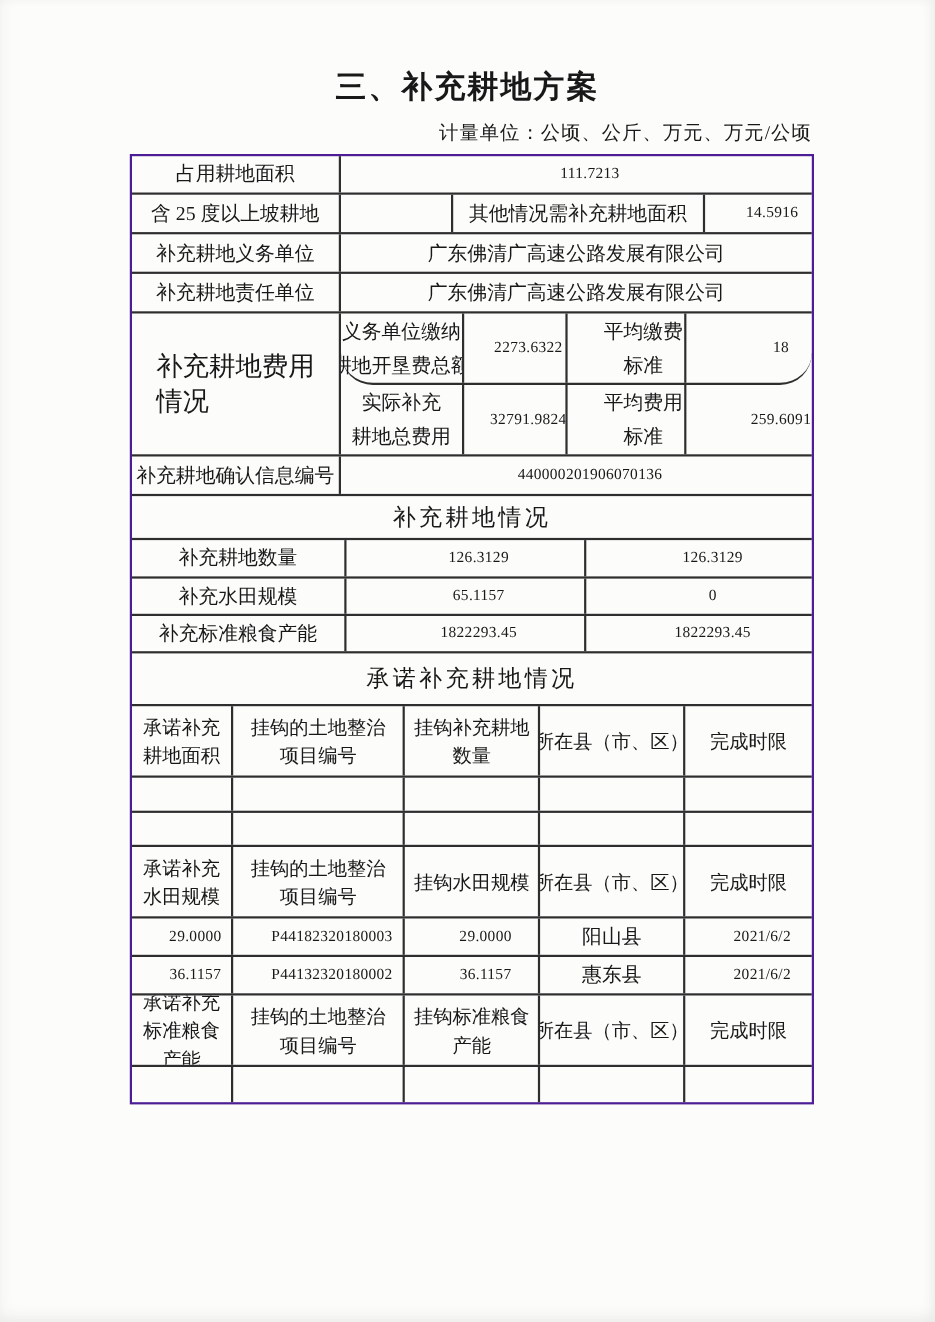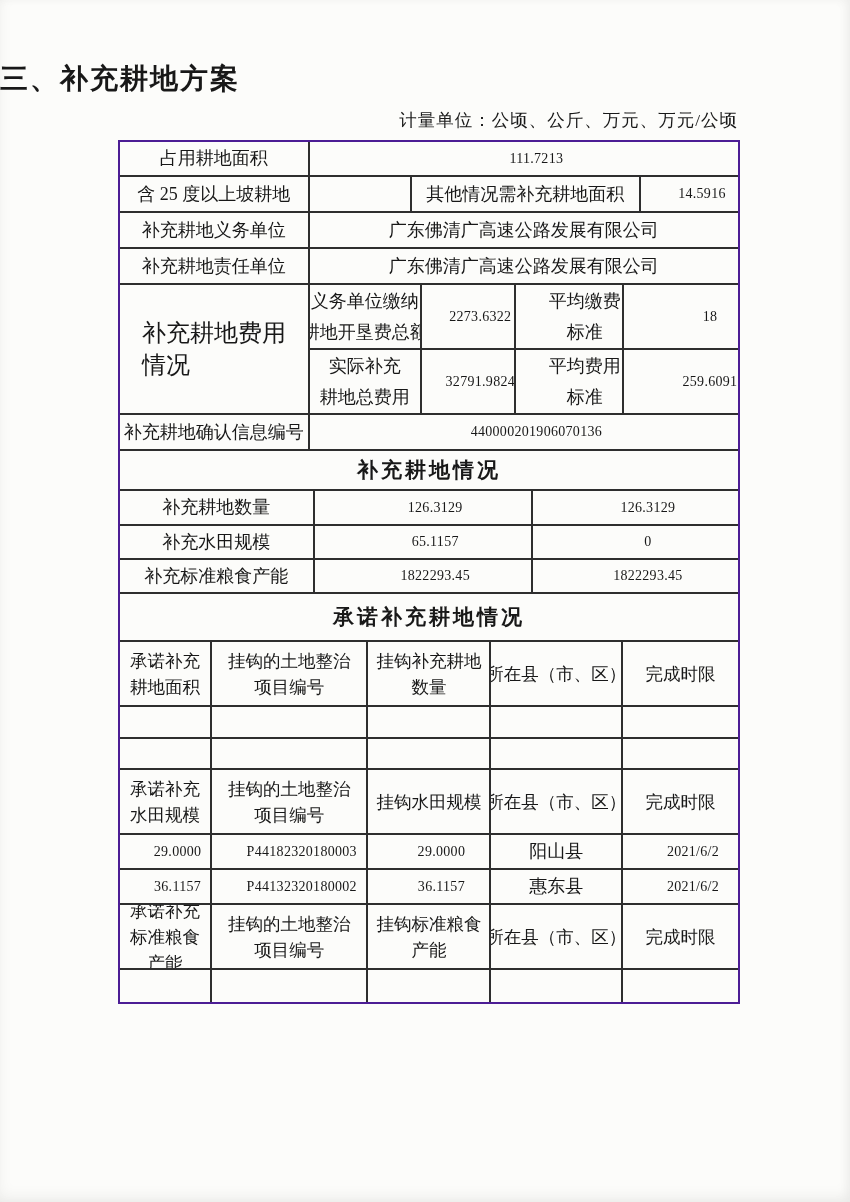--- a/index.html
+++ b/index.html
@@ -11,20 +11,21 @@
     color:#181818;
     overflow:hidden;
   }
   
   .scan-edge {
     position:absolute; inset:0; pointer-events:none;
     box-shadow: inset 0 -6px 14px rgba(0,0,0,0.05), inset -4px 0 10px rgba(0,0,0,0.03);
   }
   .page-title {
     position:absolute; top:60px; left:0; width:100%;
+    text-align:center;
     font-family:"Liberation Sans","DejaVu Sans",sans-serif;
     font-weight:bold; font-size:28px; letter-spacing:2px;
   }
   .unit-note {
     position:absolute; top:108px; left:118px; width:620px;
     text-align:right; font-size:17.5px; letter-spacing:1px;
   }
   .tbl {
     position:absolute; top:140px; left:118px; width:622px;
     border:2px solid #4c1d95;
@@ -40,33 +41,33 @@
     line-height:1.25;
     padding:0 3px;
     overflow:hidden;
   }
   .row .cell:last-child { border-right:none; }
 
   .h35{height:35px}.h36{height:36px}.h65{height:65px}.h130{height:130px}
   .h40{height:40px}.h32{height:32px}.h34{height:34px}.h48{height:48px}.h31{height:31px}
 
   .num { font-size:14px; letter-spacing:0.3px;padding-left:28px; }
-  .sec-head { font-size:21px; font-weight:bold; letter-spacing:3px; }
+  .sec-head { font-size:21px; font-weight:normal; letter-spacing:3px; }
   .pre { white-space:pre; }
 
   
   .cu-label{width:30.7%}
   .cu-rest{width:69.3%}
   .r2-b{width:16.5%}.r2-c{width:37.1%}.r2-d{width:15.7%}
 
   
   .fee-wrap{display:flex}
   .fee-main{width:30.7%; border-right:2px solid #2e2e2e; display:flex; align-items:center; justify-content:center; font-size:24px;padding-left:22px;}
   .fee-rows{width:69.3%; display:flex; flex-direction:column;}
-  .fee-row{display:flex; flex:1; border-bottom:2px solid #2e2e2e;}
+  .fee-row{display:flex; flex:1; border-bottom:2px solid #2e2e2e;border-radius:29px;}
   .fee-rows .fee-row:last-child{border-bottom:none;}
   .fee-item{width:31.8%; line-height:31px;}
   .fee-amt{width:25.1%;font-family:Liberation Serif, serif;}
   .fee-stdl{width:21.5%; line-height:31px;margin-left:32px;}
   .fee-stdv{width:21.6%;margin-left:33px;}
 
   
   .sit-l{width:31.5%}.sit-n{width:35.3%}.sit-d{width:33.2%}
 
   

